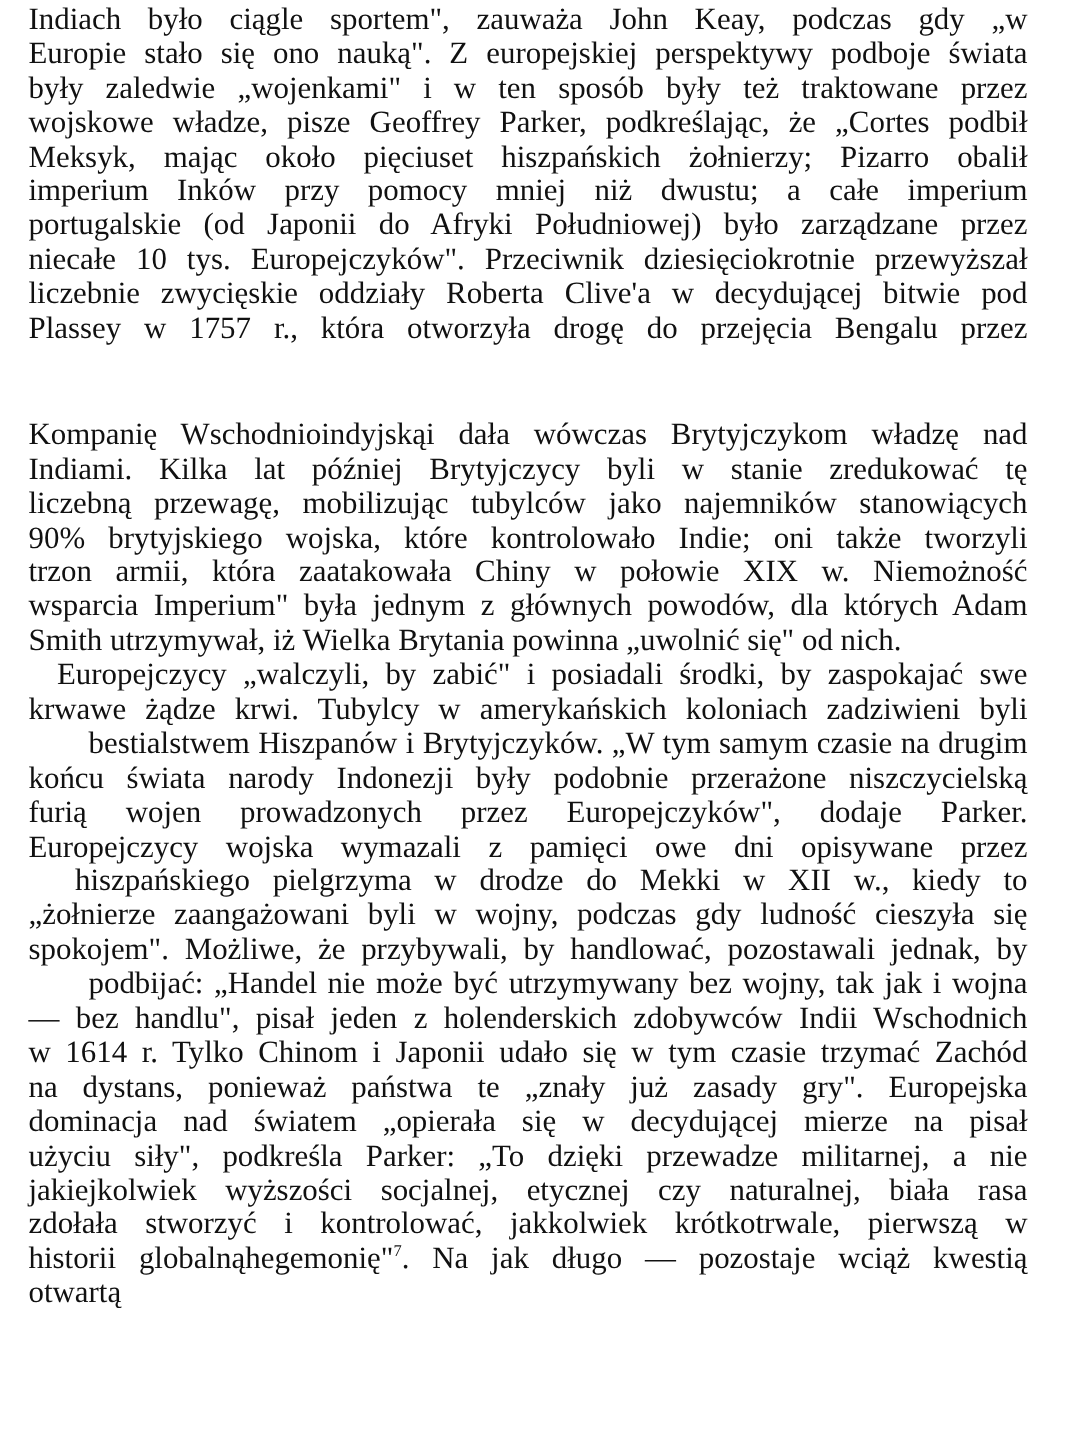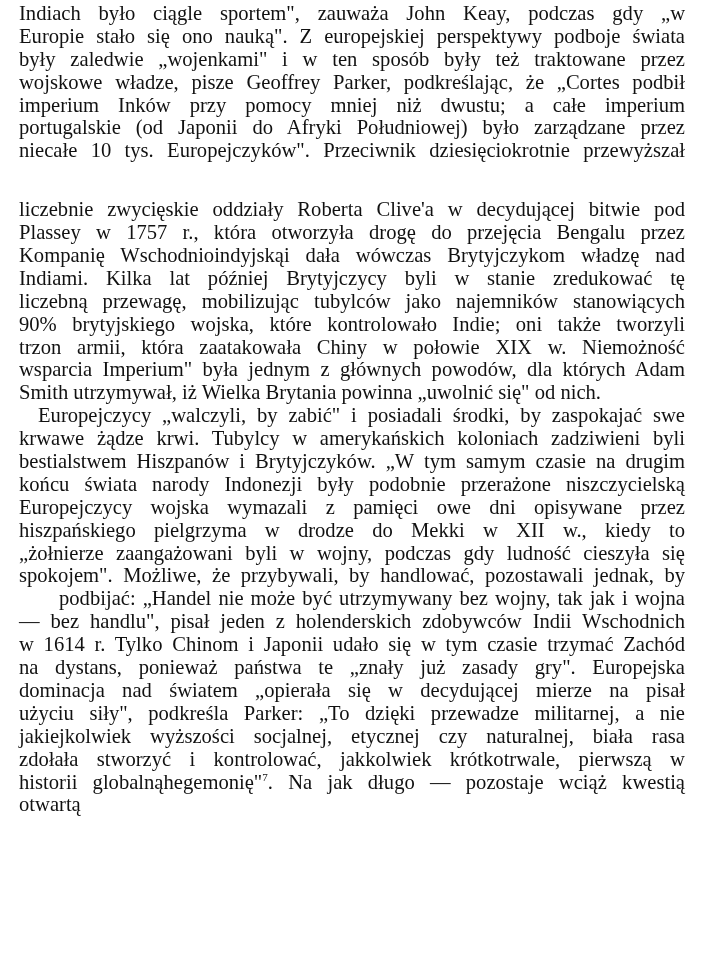--- a/index.html
+++ b/index.html
@@ -21,40 +21,42 @@
 </style>
 </head>
 <body>
 
 <div class="page">
   <div>
     <div class="line" style="white-space: normal;">Indiach było ciągle sportem", zauważa John Keay, podczas gdy „w</div>
     <div class="line" style="white-space: normal;">Europie stało się ono nauką". Z europejskiej perspektywy podboje świata</div>
     <div class="line" style="white-space: normal;">były zaledwie „wojenkami" i w ten sposób były też traktowane przez</div>
     <div class="line" style="white-space: normal;">wojskowe władze, pisze Geoffrey Parker, podkreślając, że „Cortes podbił</div>
+    <div class="line" style="white-space: normal;">Meksyk, mając około pięciuset hiszpańskich żołnierzy; Pizarro obalił</div>
     <div class="line" style="white-space: normal;">imperium Inków przy pomocy mniej niż dwustu; a całe imperium</div>
     <div class="line" style="white-space: normal;">portugalskie (od Japonii do Afryki Południowej) było zarządzane przez</div>
     <div class="line" style="white-space: normal;">niecałe 10 tys. Europejczyków". Przeciwnik dziesięciokrotnie przewyższał</div>
-    <div class="line" style="white-space: normal; margin-top: 36px;">liczebnie zwycięskie oddziały Roberta Clive'a w decydującej bitwie pod</div>
+    <div class="line" style="white-space: normal;">liczebnie zwycięskie oddziały Roberta Clive'a w decydującej bitwie pod</div>
     <div class="line" style="white-space: normal;">Plassey w 1757 r., która otworzyła drogę do przejęcia Bengalu przez</div>
-    <div class="line" style="white-space: normal;">Kompanię Wschodnioindyjskąi dała wówczas Brytyjczykom władzę nad</div>
+    <div class="line" style="white-space: normal; margin-top: 48px;">Kompanię Wschodnioindyjskąi dała wówczas Brytyjczykom władzę nad</div>
     <div class="line" style="white-space: normal;">Indiami. Kilka lat później Brytyjczycy byli w stanie zredukować tę</div>
     <div class="line" style="white-space: normal;">liczebną przewagę, mobilizując tubylców jako najemników stanowiących</div>
     <div class="line" style="white-space: normal;">90% brytyjskiego wojska, które kontrolowało Indie; oni także tworzyli</div>
     <div class="line" style="white-space: normal;">trzon armii, która zaatakowała Chiny w połowie XIX w. Niemożność</div>
     <div class="line" style="white-space: normal;">wsparcia Imperium" była jednym z głównych powodów, dla których Adam</div>
     <div class="line last" style="white-space: normal;">Smith utrzymywał, iż Wielka Brytania powinna „uwolnić się" od nich.</div>
   </div>
   <div>
     <div class="line indent" style="white-space: normal;">Europejczycy „walczyli, by zabić" i posiadali środki, by zaspokajać swe</div>
     <div class="line" style="white-space: normal;">krwawe żądze krwi. Tubylcy w amerykańskich koloniach zadziwieni byli</div>
-    <div class="line" style="white-space: normal;">bestialstwem Hiszpanów i Brytyjczyków. „W tym samym czasie na drugim</div>
+    <div class="line" style="white-space: normal; margin-left: 40px;">bestialstwem Hiszpanów i Brytyjczyków. „W tym samym czasie na drugim</div>
     <div class="line" style="white-space: normal;">końcu świata narody Indonezji były podobnie przerażone niszczycielską</div>
+    <div class="line" style="white-space: normal;">furią wojen prowadzonych przez Europejczyków", dodaje Parker.</div>
     <div class="line" style="white-space: normal;">Europejczycy wojska wymazali z pamięci owe dni opisywane przez</div>
-    <div class="line" style="white-space: normal;">hiszpańskiego pielgrzyma w drodze do Mekki w XII w., kiedy to</div>
+    <div class="line" style="white-space: normal; margin-left: 31px;">hiszpańskiego pielgrzyma w drodze do Mekki w XII w., kiedy to</div>
     <div class="line" style="white-space: normal;">„żołnierze zaangażowani byli w wojny, podczas gdy ludność cieszyła się</div>
     <div class="line" style="white-space: normal;">spokojem". Możliwe, że przybywali, by handlować, pozostawali jednak, by</div>
     <div class="line" style="white-space: normal; margin-left: 40px;">podbijać: „Handel nie może być utrzymywany bez wojny, tak jak i wojna</div>
     <div class="line" style="white-space: normal;">— bez handlu", pisał jeden z holenderskich zdobywców Indii Wschodnich</div>
     <div class="line" style="white-space: normal;">w 1614 r. Tylko Chinom i Japonii udało się w tym czasie trzymać Zachód</div>
     <div class="line" style="white-space: normal;">na dystans, ponieważ państwa te „znały już zasady gry". Europejska</div>
     <div class="line" style="white-space: normal;">dominacja nad światem „opierała się w decydującej mierze na pisał</div>
     <div class="line" style="white-space: normal;">użyciu siły", podkreśla Parker: „To dzięki przewadze militarnej, a nie</div>
     <div class="line" style="white-space: normal;">jakiejkolwiek wyższości socjalnej, etycznej czy naturalnej, biała rasa</div>
     <div class="line" style="white-space: normal;">zdołała stworzyć i kontrolować, jakkolwiek krótkotrwale, pierwszą w</div>

